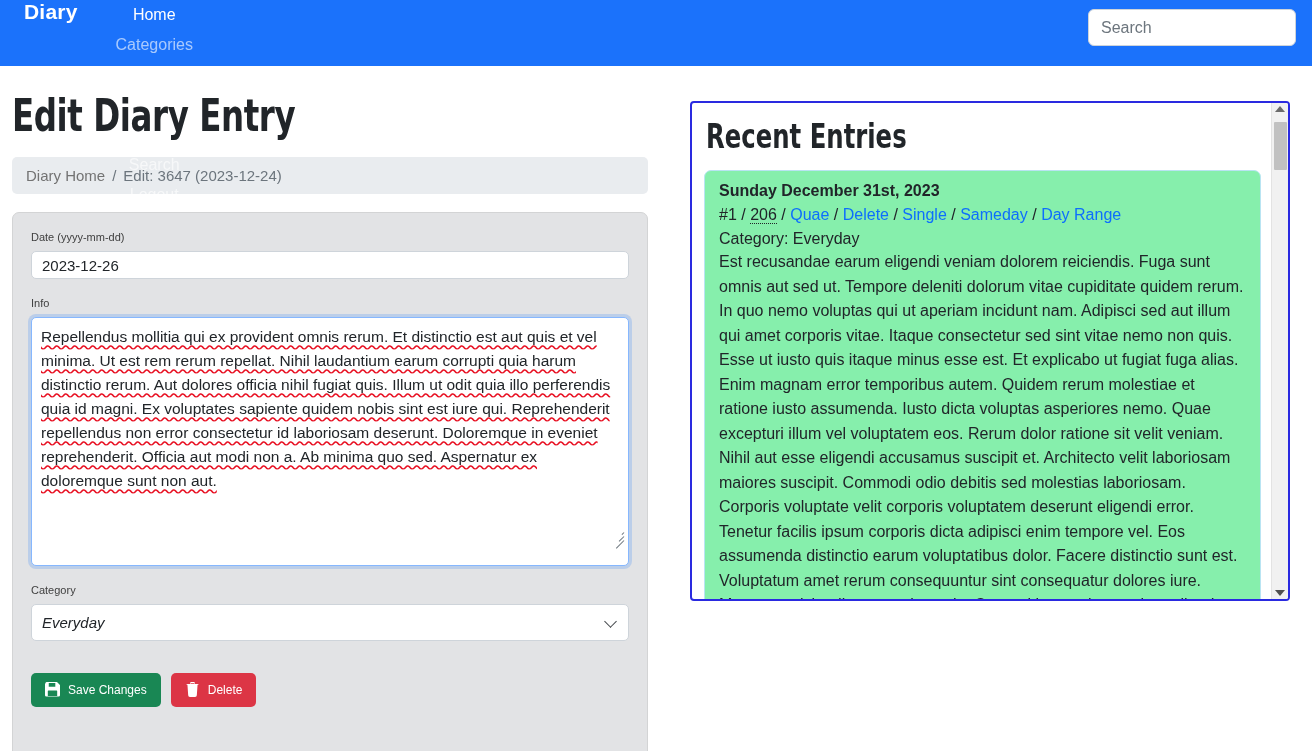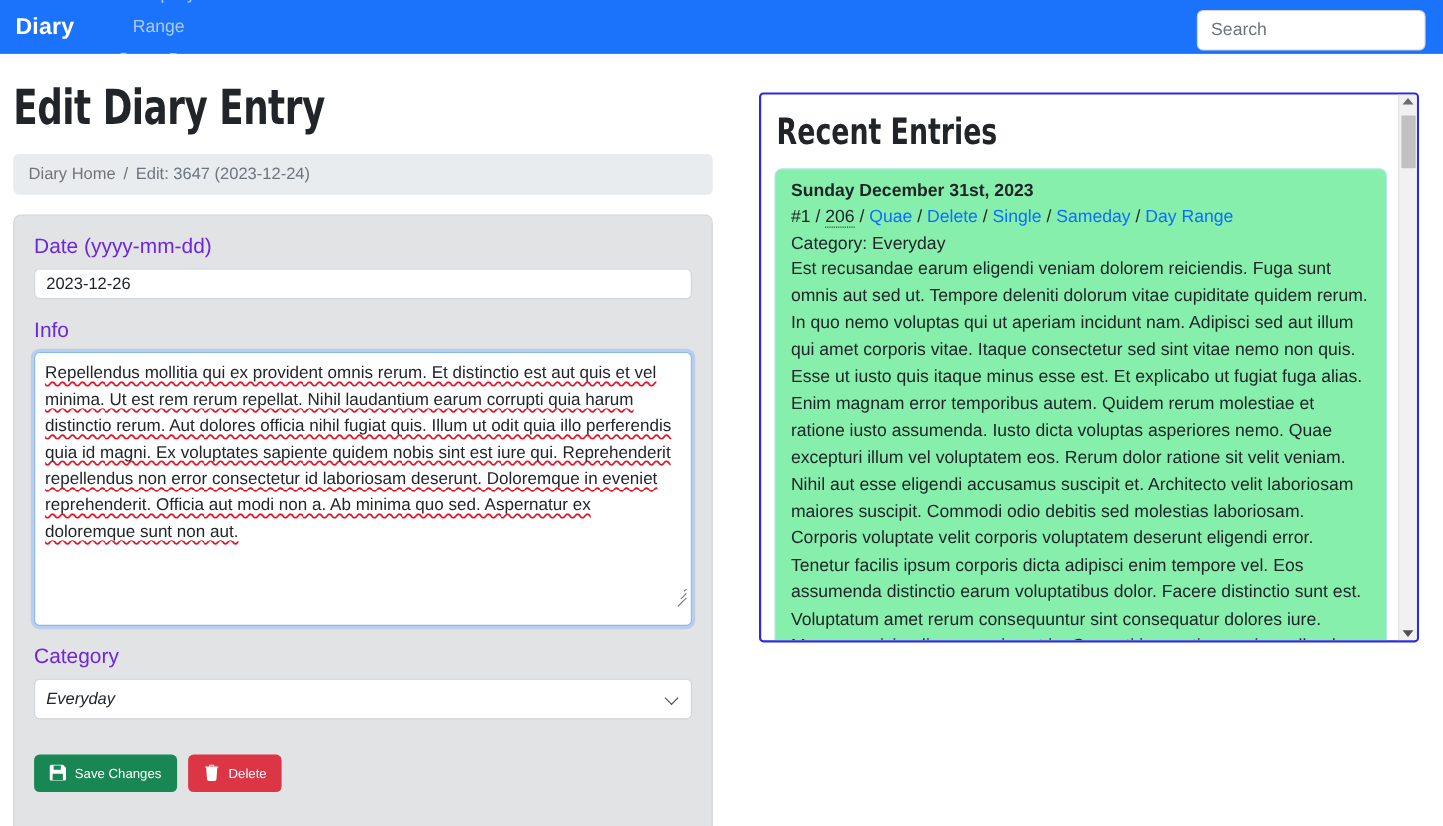--- a/index.html
+++ b/index.html
@@ -6,25 +6,25 @@
   html, body {
     margin: 0; padding: 0;
     width: 1312px; height: 751px;
     background: #ffffff;
     font-family: "Liberation Sans", sans-serif;
     overflow: hidden;
   }
 
   
   .navbar {
-    height: 49px;
+    height: 66px;
     background: #1b72fb;
     display: flex;
-    align-items: center;
-    padding: 0 14px;
+    align-items: flex-start;
+    padding: 0 24px;
     position: relative;
   }
   .brand {
     color: #ffffff;
     font-size: 21px;
     font-weight: bold;
     margin-right: 26px;
     letter-spacing: .2px;
     cursor: pointer;
   }
@@ -89,22 +89,22 @@
   .breadcrumb .current { color: #6c757d; }
 
   
   .form-card {
     background: #e2e3e5;
     border: 1px solid #d3d4d5;
     border-radius: 7px;
     padding: 18px;
   }
   .field-label {
-    font-size: 19px;
-    color: #6d28d9;
+    font-size: 11px;
+    color: #404040;
     margin-bottom: 8px;
     display: block;
   }
   .text-input {
     width: 100%;
     height: 28px;
     border: 1px solid #ced4da;
     border-radius: 5px;
     padding: 6px 10px;
     font-size: 15px;

